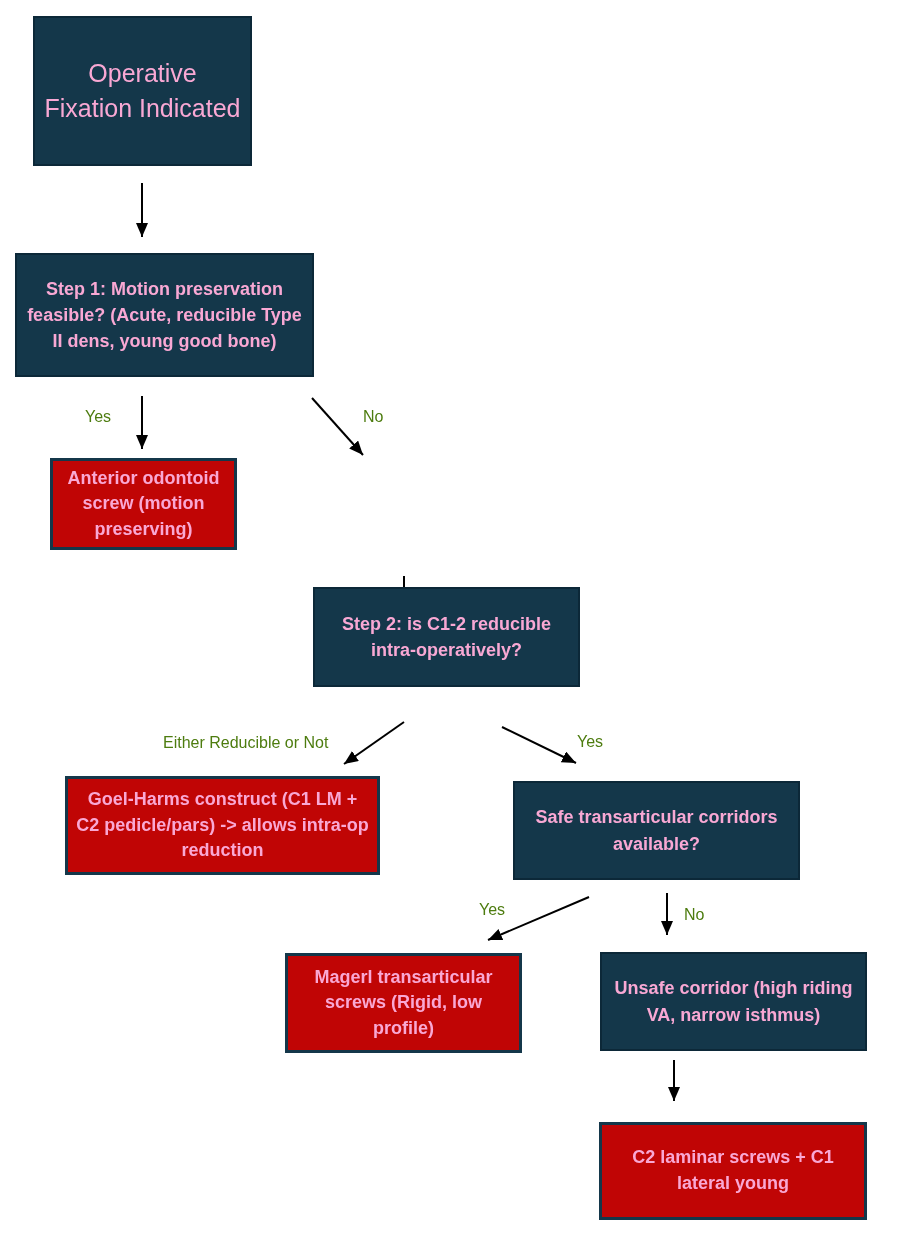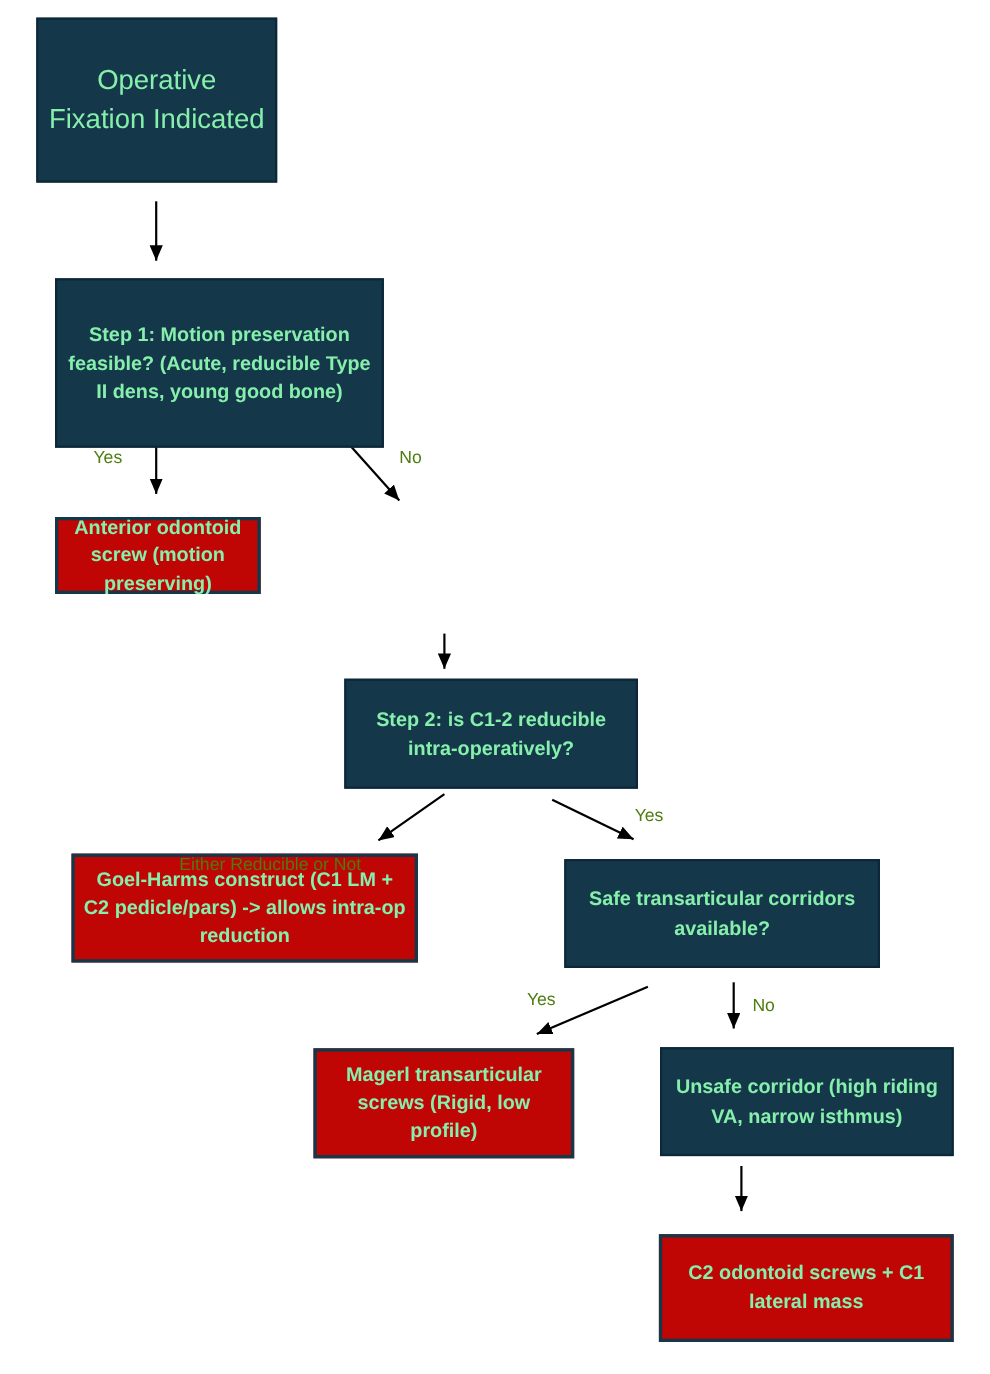--- a/index.html
+++ b/index.html
@@ -15,21 +15,21 @@
     background: #ffffff;
     overflow: hidden;
   }
   .node {
     position: absolute;
     display: flex;
     align-items: center;
     justify-content: center;
     text-align: center;
     box-sizing: border-box;
-    color: #86efac;
+    color: #f9a8d4;
     padding: 6px 8px;
   }
   .node-navy {
     background: #14374a;
     border: 2px solid #0c2838;
     font-size: 18px;
     font-weight: 600;
     line-height: 1.45;
   }
   .node-red {
@@ -83,53 +83,53 @@
     <line x1="502" y1="727" x2="576" y2="763" marker-end="url(#ah)"></line>
     <line x1="589" y1="897" x2="488" y2="940" marker-end="url(#ah)"></line>
     <line x1="667" y1="893" x2="667" y2="935" marker-end="url(#ah)"></line>
     <line x1="674" y1="1060" x2="674" y2="1101" marker-end="url(#ah)"></line>
   </svg>
 
   <div class="node node-navy node-start" style="left:33px; top:16px; width:219px; height:150px;">
     <span>Operative Fixation Indicated</span>
   </div>
 
-  <div class="node node-navy" style="left:50px; top:253px; width:299px; height:154px;">
+  <div class="node node-navy" style="left:15px; top:253px; width:299px; height:124px;">
     <span>Step 1: Motion preservation feasible? (Acute, reducible Type II dens, young good bone)</span>
   </div>
 
-  <div class="node node-red" style="left:50px; top:458px; width:187px; height:70px;margin-top:12px;">
+  <div class="node node-red" style="left:50px; top:458px; width:187px; height:92px;">
     <span>Anterior odontoid screw (motion preserving)</span>
   </div>
 
 
-  <div class="node node-navy" style="left:313px; top:617px; width:267px; height:100px;">
+  <div class="node node-navy" style="left:313px; top:587px; width:267px; height:100px;">
     <span>Step 2: is C1-2 reducible intra-operatively?</span>
   </div>
 
   <div class="node node-red" style="left:65px; top:776px; width:315px; height:99px;">
     <span>Goel-Harms construct (C1 LM + C2 pedicle/pars) -&gt; allows intra-op reduction</span>
   </div>
 
   <div class="node node-navy" style="left:513px; top:781px; width:287px; height:99px;">
     <span>Safe transarticular corridors available?</span>
   </div>
 
   <div class="node node-red" style="left:285px; top:953px; width:237px; height:100px;">
     <span>Magerl transarticular screws (Rigid, low profile)</span>
   </div>
 
   <div class="node node-navy" style="left:600px; top:952px; width:267px; height:99px;">
     <span>Unsafe corridor (high riding VA, narrow isthmus)</span>
   </div>
 
   <div class="node node-red" style="left:599px; top:1122px; width:268px; height:98px;">
-    <span>C2 odontoid screws + C1 lateral mass</span>
+    <span>C2 laminar screws + C1 lateral young</span>
   </div>
 
   <div class="edge-label" style="left:85px; top:408px;">Yes</div>
   <div class="edge-label" style="left:363px; top:408px;">No</div>
-  <div class="edge-label" style="left:163px; top:734px;margin-top:44px;">Either Reducible or Not</div>
+  <div class="edge-label" style="left:163px; top:734px;">Either Reducible or Not</div>
   <div class="edge-label" style="left:577px; top:733px;">Yes</div>
   <div class="edge-label" style="left:479px; top:901px;">Yes</div>
   <div class="edge-label" style="left:684px; top:906px;">No</div>
 
 </div>
 
 </body></html>

